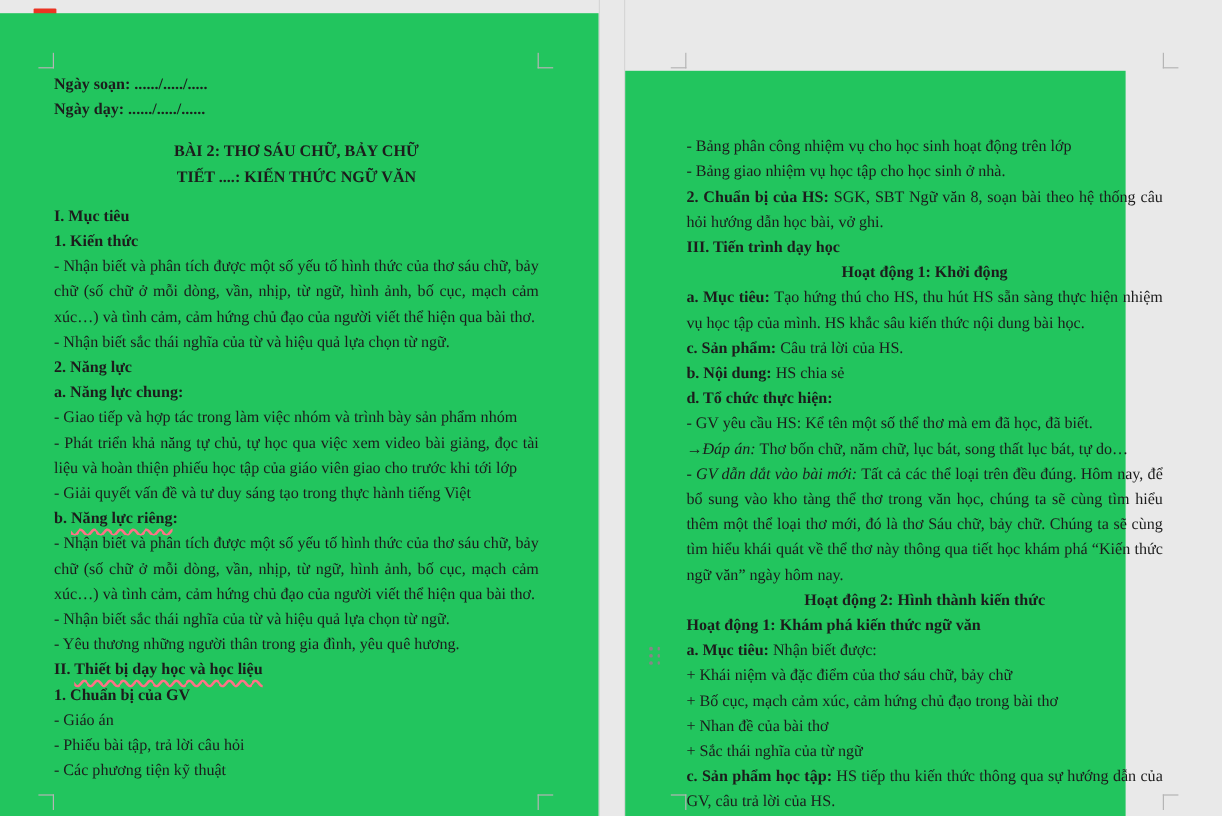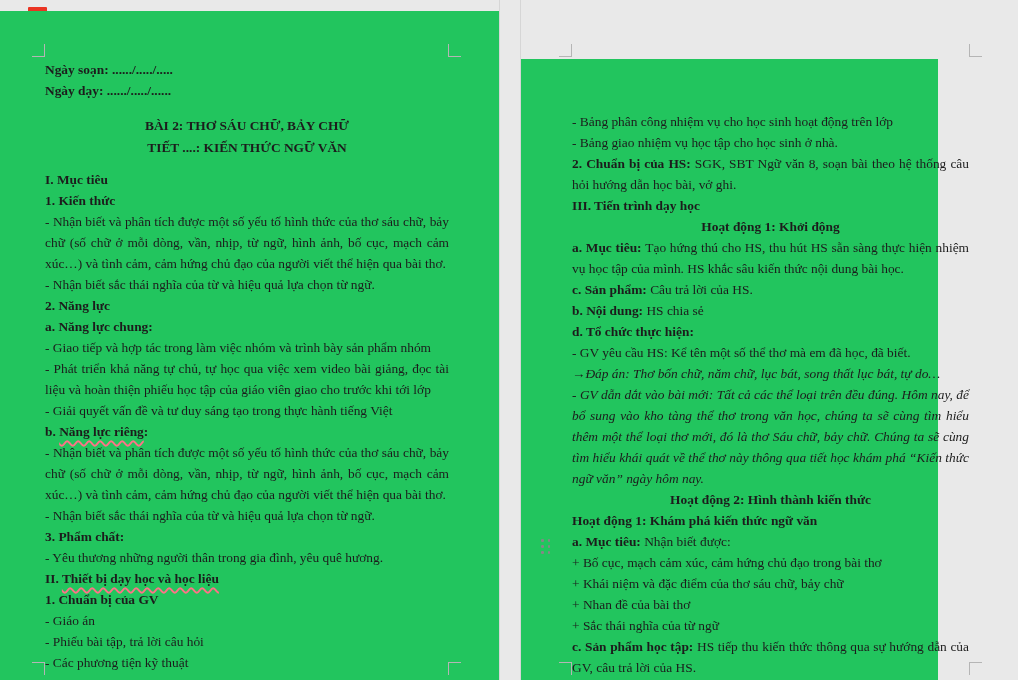--- a/index.html
+++ b/index.html
@@ -15,21 +15,21 @@
   .gap{position:absolute;top:0;left:499px;width:22px;height:680px;
     background:#e9e9e9;border-left:1px solid #d6d6d6;border-right:1px solid #d6d6d6;box-sizing:border-box;}
   .content{position:absolute;font-size:13.4px;line-height:21px;}
   #page-left .content{left:45px;top:48px;width:404px;}
   #page-right .content{left:51px;top:52px;width:397px;}
   .para{margin:0;white-space:nowrap;}
   .para.wrap{white-space:normal;}
   .just{text-align:justify;}
   .center{text-align:center;}
   .b{font-weight:bold;}
-  .i{font-style:italic;}
+  .i{}
   .bi{font-weight:normal;font-style:italic;}
   .sq{
     text-decoration-line:underline;
     text-decoration-style:wavy;
     text-decoration-color:#ff7287;
     text-decoration-thickness:2px;
     text-underline-offset:4px;
     text-decoration-skip-ink:none;
   }
   .title-block{margin-top:14px;margin-bottom:10px;line-height:22px;font-family:Liberation Serif, serif;}
@@ -66,21 +66,20 @@
     <div class="para wrap just">- Nhận biết và phân tích được một số yếu tố hình thức của thơ sáu chữ, bảy chữ (số chữ ở mỗi dòng, vần, nhịp, từ ngữ, hình ảnh, bố cục, mạch cảm xúc…) và tình cảm, cảm hứng chủ đạo của người viết thể hiện qua bài thơ.</div>
     <div class="para">- Nhận biết sắc thái nghĩa của từ và hiệu quả lựa chọn từ ngữ.</div>
     <div class="para b">2. Năng lực</div>
     <div class="para b">a. Năng lực chung:</div>
     <div class="para">- Giao tiếp và hợp tác trong làm việc nhóm và trình bày sản phẩm nhóm</div>
     <div class="para wrap just">- Phát triển khả năng tự chủ, tự học qua việc xem video bài giảng, đọc tài liệu và hoàn thiện phiếu học tập của giáo viên giao cho trước khi tới lớp</div>
     <div class="para">- Giải quyết vấn đề và tư duy sáng tạo trong thực hành tiếng Việt</div>
     <div class="para b"><span>b. </span><span class="sq">Năng lực riêng</span><span>:</span></div>
     <div class="para wrap just">- Nhận biết và phân tích được một số yếu tố hình thức của thơ sáu chữ, bảy chữ (số chữ ở mỗi dòng, vần, nhịp, từ ngữ, hình ảnh, bố cục, mạch cảm xúc…) và tình cảm, cảm hứng chủ đạo của người viết thể hiện qua bài thơ.</div>
     <div class="para">- Nhận biết sắc thái nghĩa của từ và hiệu quả lựa chọn từ ngữ.</div>
-    <div class="para b">3. Phẩm chất:</div>
     <div class="para">- Yêu thương những người thân trong gia đình, yêu quê hương.</div>
     <div class="para b"><span>II. </span><span class="sq">Thiết bị dạy học và học liệu</span></div>
     <div class="para b">1. Chuẩn bị của GV</div>
     <div class="para">- Giáo án</div>
     <div class="para">- Phiếu bài tập, trả lời câu hỏi</div>
     <div class="para">- Các phương tiện kỹ thuật</div>
   </div>
 </div>
 
 <div class="gap"></div>
@@ -95,22 +94,22 @@
     <div class="para wrap just"><span class="b">a. Mục tiêu: </span><span>Tạo hứng thú cho HS, thu hút HS sẵn sàng thực hiện nhiệm vụ học tập của mình. HS khắc sâu kiến thức nội dung bài học.</span></div>
     <div class="para"><span class="b">c. Sản phẩm: </span><span>Câu trả lời của HS.</span></div>
     <div class="para"><span class="b">b. Nội dung: </span><span>HS chia sẻ</span></div>
     <div class="para b">d. Tổ chức thực hiện:</div>
     <div class="para">- GV yêu cầu HS: Kể tên một số thể thơ mà em đã học, đã biết.</div>
     <div class="para"><span class="bi">→Đáp án: </span><span class="i">Thơ bốn chữ, năm chữ, lục bát, song thất lục bát, tự do…</span></div>
     <div class="para wrap just"><span class="bi">- GV dẫn dắt vào bài mới: </span><span class="i">Tất cả các thể loại trên đều đúng. Hôm nay, để bổ sung vào kho tàng thể thơ trong văn học, chúng ta sẽ cùng tìm hiểu thêm một thể loại thơ mới, đó là thơ Sáu chữ, bảy chữ. Chúng ta sẽ cùng tìm hiểu khái quát về thể thơ này thông qua tiết học khám phá “Kiến thức ngữ văn” ngày hôm nay.</span></div>
     <div class="para b center">Hoạt động 2: Hình thành kiến thức</div>
     <div class="para b">Hoạt động 1: Khám phá kiến thức ngữ văn</div>
     <div class="para"><span class="b">a. Mục tiêu: </span><span>Nhận biết được:</span></div>
+    <div class="para">+ Khái niệm và đặc điểm của thơ sáu chữ, bảy chữ</div>
     <div class="para">+ Bố cục, mạch cảm xúc, cảm hứng chủ đạo trong bài thơ</div>
-    <div class="para">+ Khái niệm và đặc điểm của thơ sáu chữ, bảy chữ</div>
     <div class="para">+ Nhan đề của bài thơ</div>
     <div class="para">+ Sắc thái nghĩa của từ ngữ</div>
     <div class="para wrap just"><span class="b">c. Sản phẩm học tập: </span><span>HS tiếp thu kiến thức thông qua sự hướng dẫn của GV, câu trả lời của HS.</span></div>
     <div class="para"><span class="b">b. Nội dung: </span><span>HS sử dụng SGK, chắt lọc kiến thức để tiến hành trả lời câu hỏi.</span></div>
     <div class="para b">d. Tổ chức thực hiện:</div>
   </div>
 </div>
 
 <div class="crop tl" style="left:32px;top:44px;"></div>
 <div class="crop tr" style="left:448px;top:44px;"></div>

